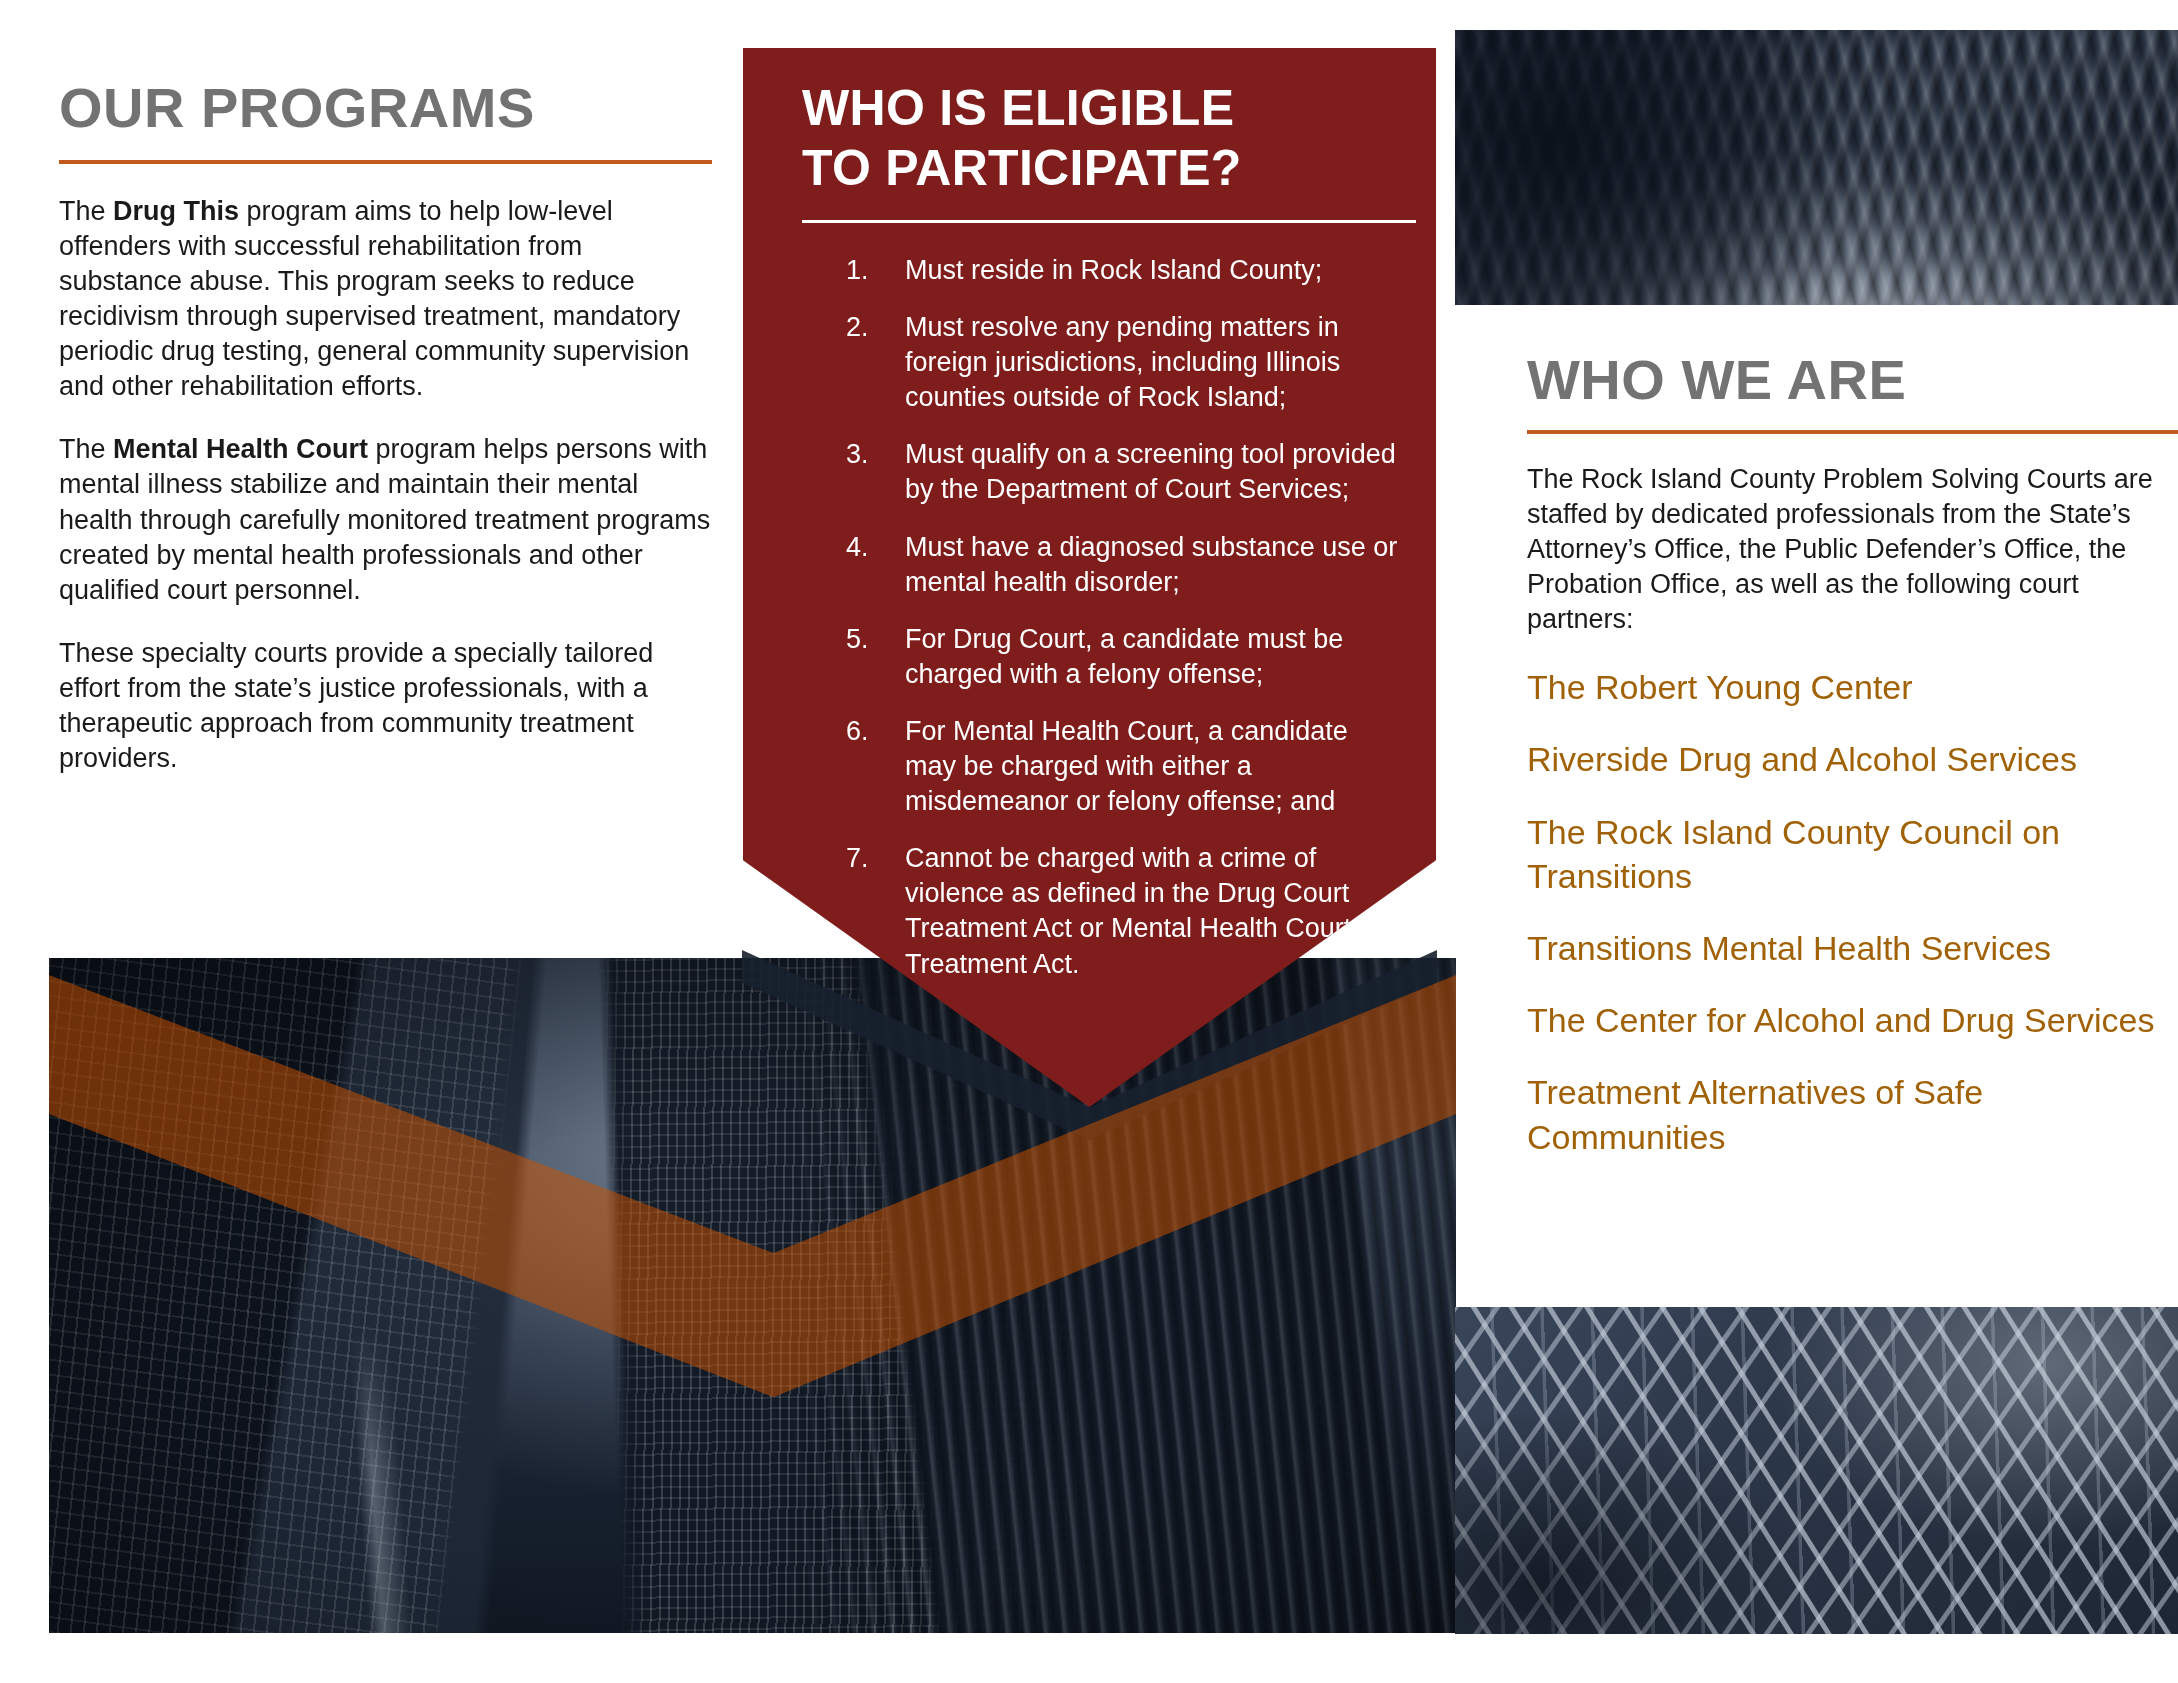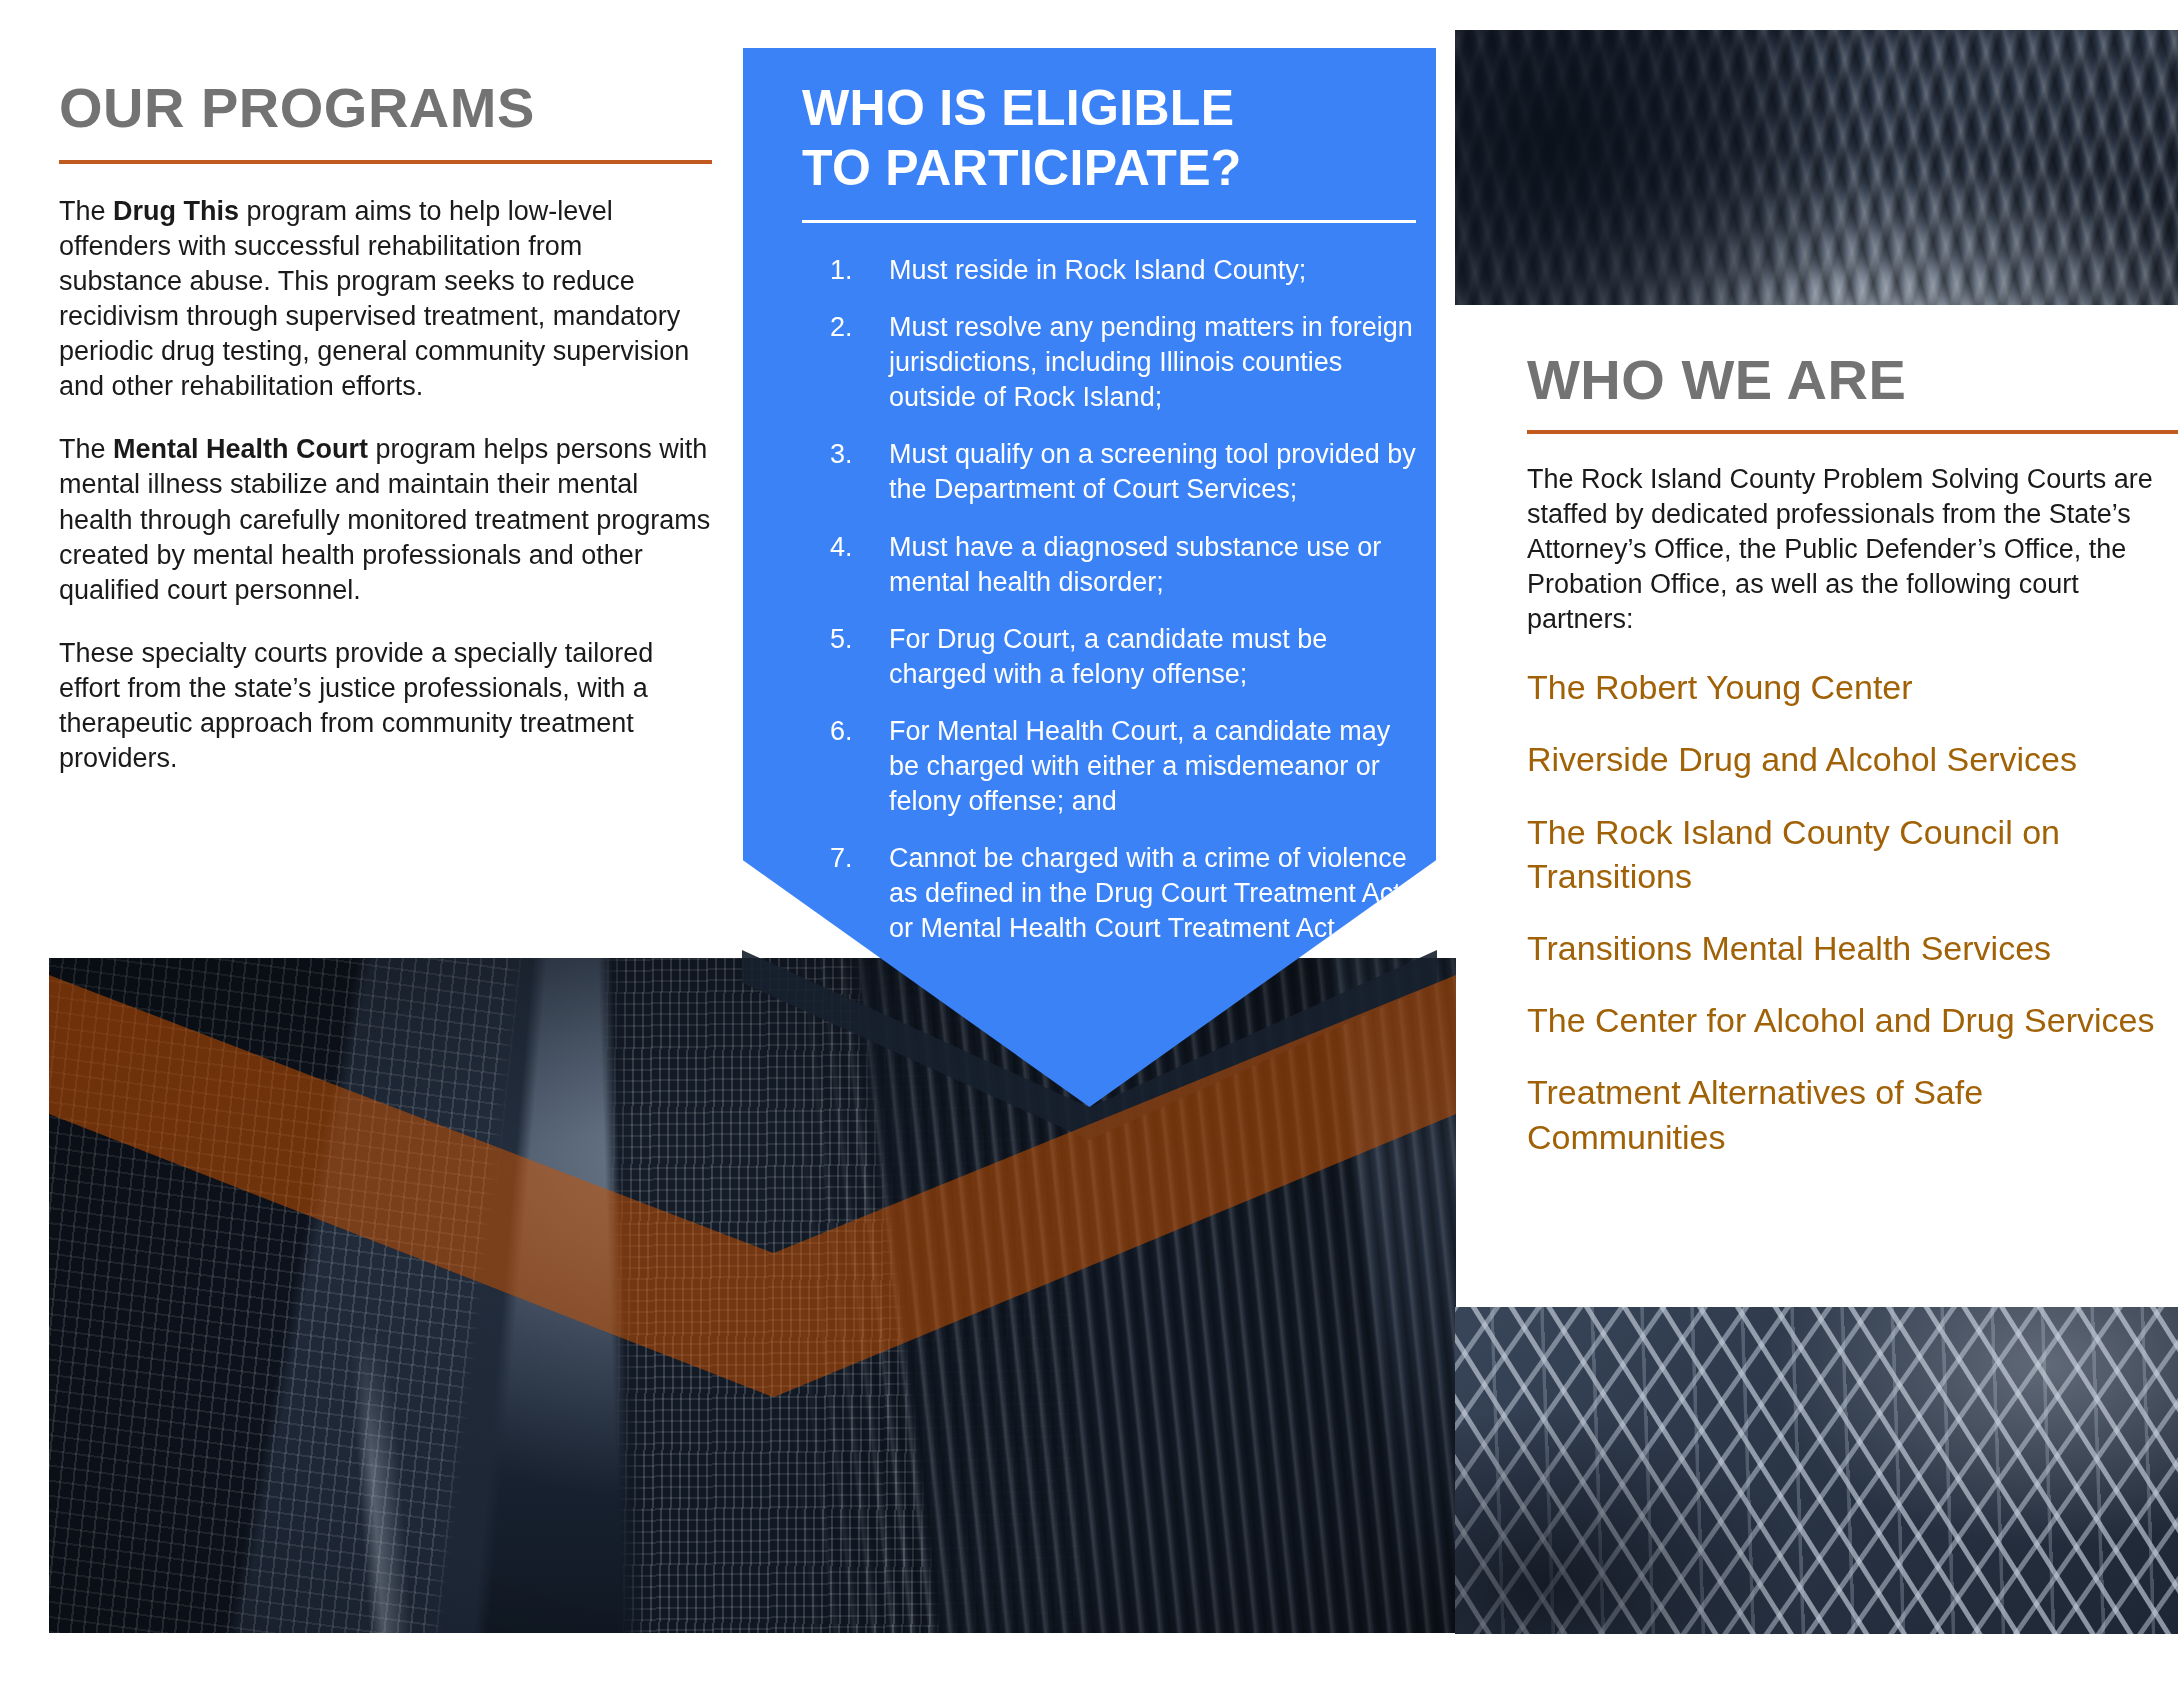--- a/index.html
+++ b/index.html
@@ -48,21 +48,21 @@
   }
   .body-par b { font-weight: bold; }
 
   
   .orange-panel {
     position: absolute;
     left: 743px;
     top: 48px;
     width: 693px;
     height: 1059px;
-    background: #3b82f6;
+    background: #7f1d1d;
     -webkit-clip-path: polygon(0 0, 100% 0, 100% 76.7%, 50% 100%, 0 76.7%);
     clip-path: polygon(0 0, 100% 0, 100% 76.7%, 50% 100%, 0 76.7%);
     z-index: 5;
   }
   .orange-inner {
     position: absolute;
     left: 59px;
     top: 30px;
     width: 614px;
   }
@@ -75,21 +75,21 @@
     margin: 0;
   }
   .orange-rule {
     height: 3px;
     background: #ffffff;
     margin-top: 22px;
     margin-bottom: 30px;
     width: 614px;
   }
   ol.elig {
-    margin: 0;
+    margin: 16px;
     padding: 0;
     list-style: none;
     counter-reset: eligctr;
   }
   ol.elig li {
     position: relative;
     counter-increment: eligctr;
     padding-left: 87px;
     margin-bottom: 22px;
     font-size: 27px;

